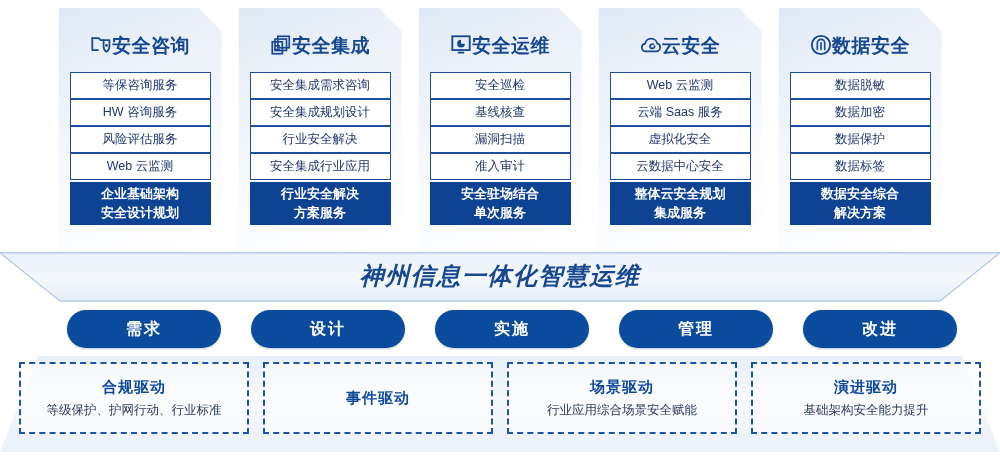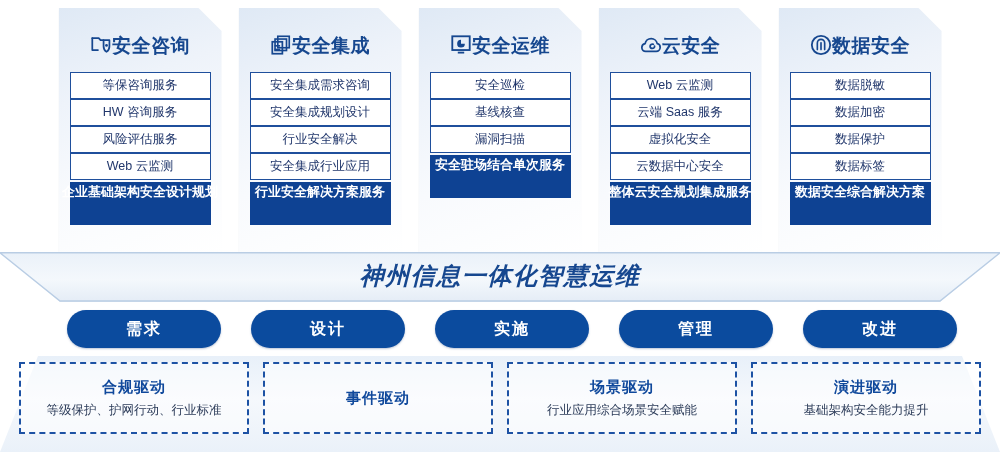--- a/index.html
+++ b/index.html
@@ -83,21 +83,21 @@
     margin-top: 2px;
     margin-bottom: 0;
     height: 41px;
     background: #0e4293;
     border: 1px solid #0e4293;
     color: #ffffff;
     font-size: 13px;
     font-weight: bold;
     line-height: 1.42;
     text-align: center;
-    flex-direction: row;
+    flex-direction: column;
     justify-content: center;
     display: flex;
   }
   .item-strong span { display: block; white-space: nowrap; }
 
   
   .platform {
     position: absolute;
     left: 0;
     top: 252px;
@@ -254,20 +254,21 @@
         <svg class="ic" viewBox="0 0 24 24">
           <rect x="2.5" y="2.5" width="19" height="15" fill="none" stroke="#16478f" stroke-width="2"></rect>
           <path d="M12 6.3a4.2 4.2 0 1 0 4.2 4.2H12z" fill="#16478f"></path>
           <rect x="8.5" y="19.3" width="7" height="2" fill="#16478f"></rect>
         </svg>
         <div class="card-title">安全运维</div>
       </div>
       <div class="item">安全巡检</div>
       <div class="item">基线核查</div>
       <div class="item">漏洞扫描</div>
+      <div class="item">准入审计</div>
       <div class="item-strong">
         <span>安全驻场结合</span>
         <span>单次服务</span>
       </div>
     </div>
 
     <div class="card">
       <div class="card-head">
         <svg class="ic" viewBox="0 0 24 24">
           <path d="M6.2 19c-2.4 0-4.2-1.9-4.2-4.2 0-2.1 1.6-3.9 3.6-4.2.5-3.3 3.3-5.6 6.6-5.6 3.3 0 6.1 2.4 6.6 5.6 1.9.3 3.2 1.9 3.2 3.9 0 2.3-1.8 4.5-4.3 4.5z" fill="none" stroke="#16478f" stroke-width="1.9" stroke-linejoin="round"></path>

